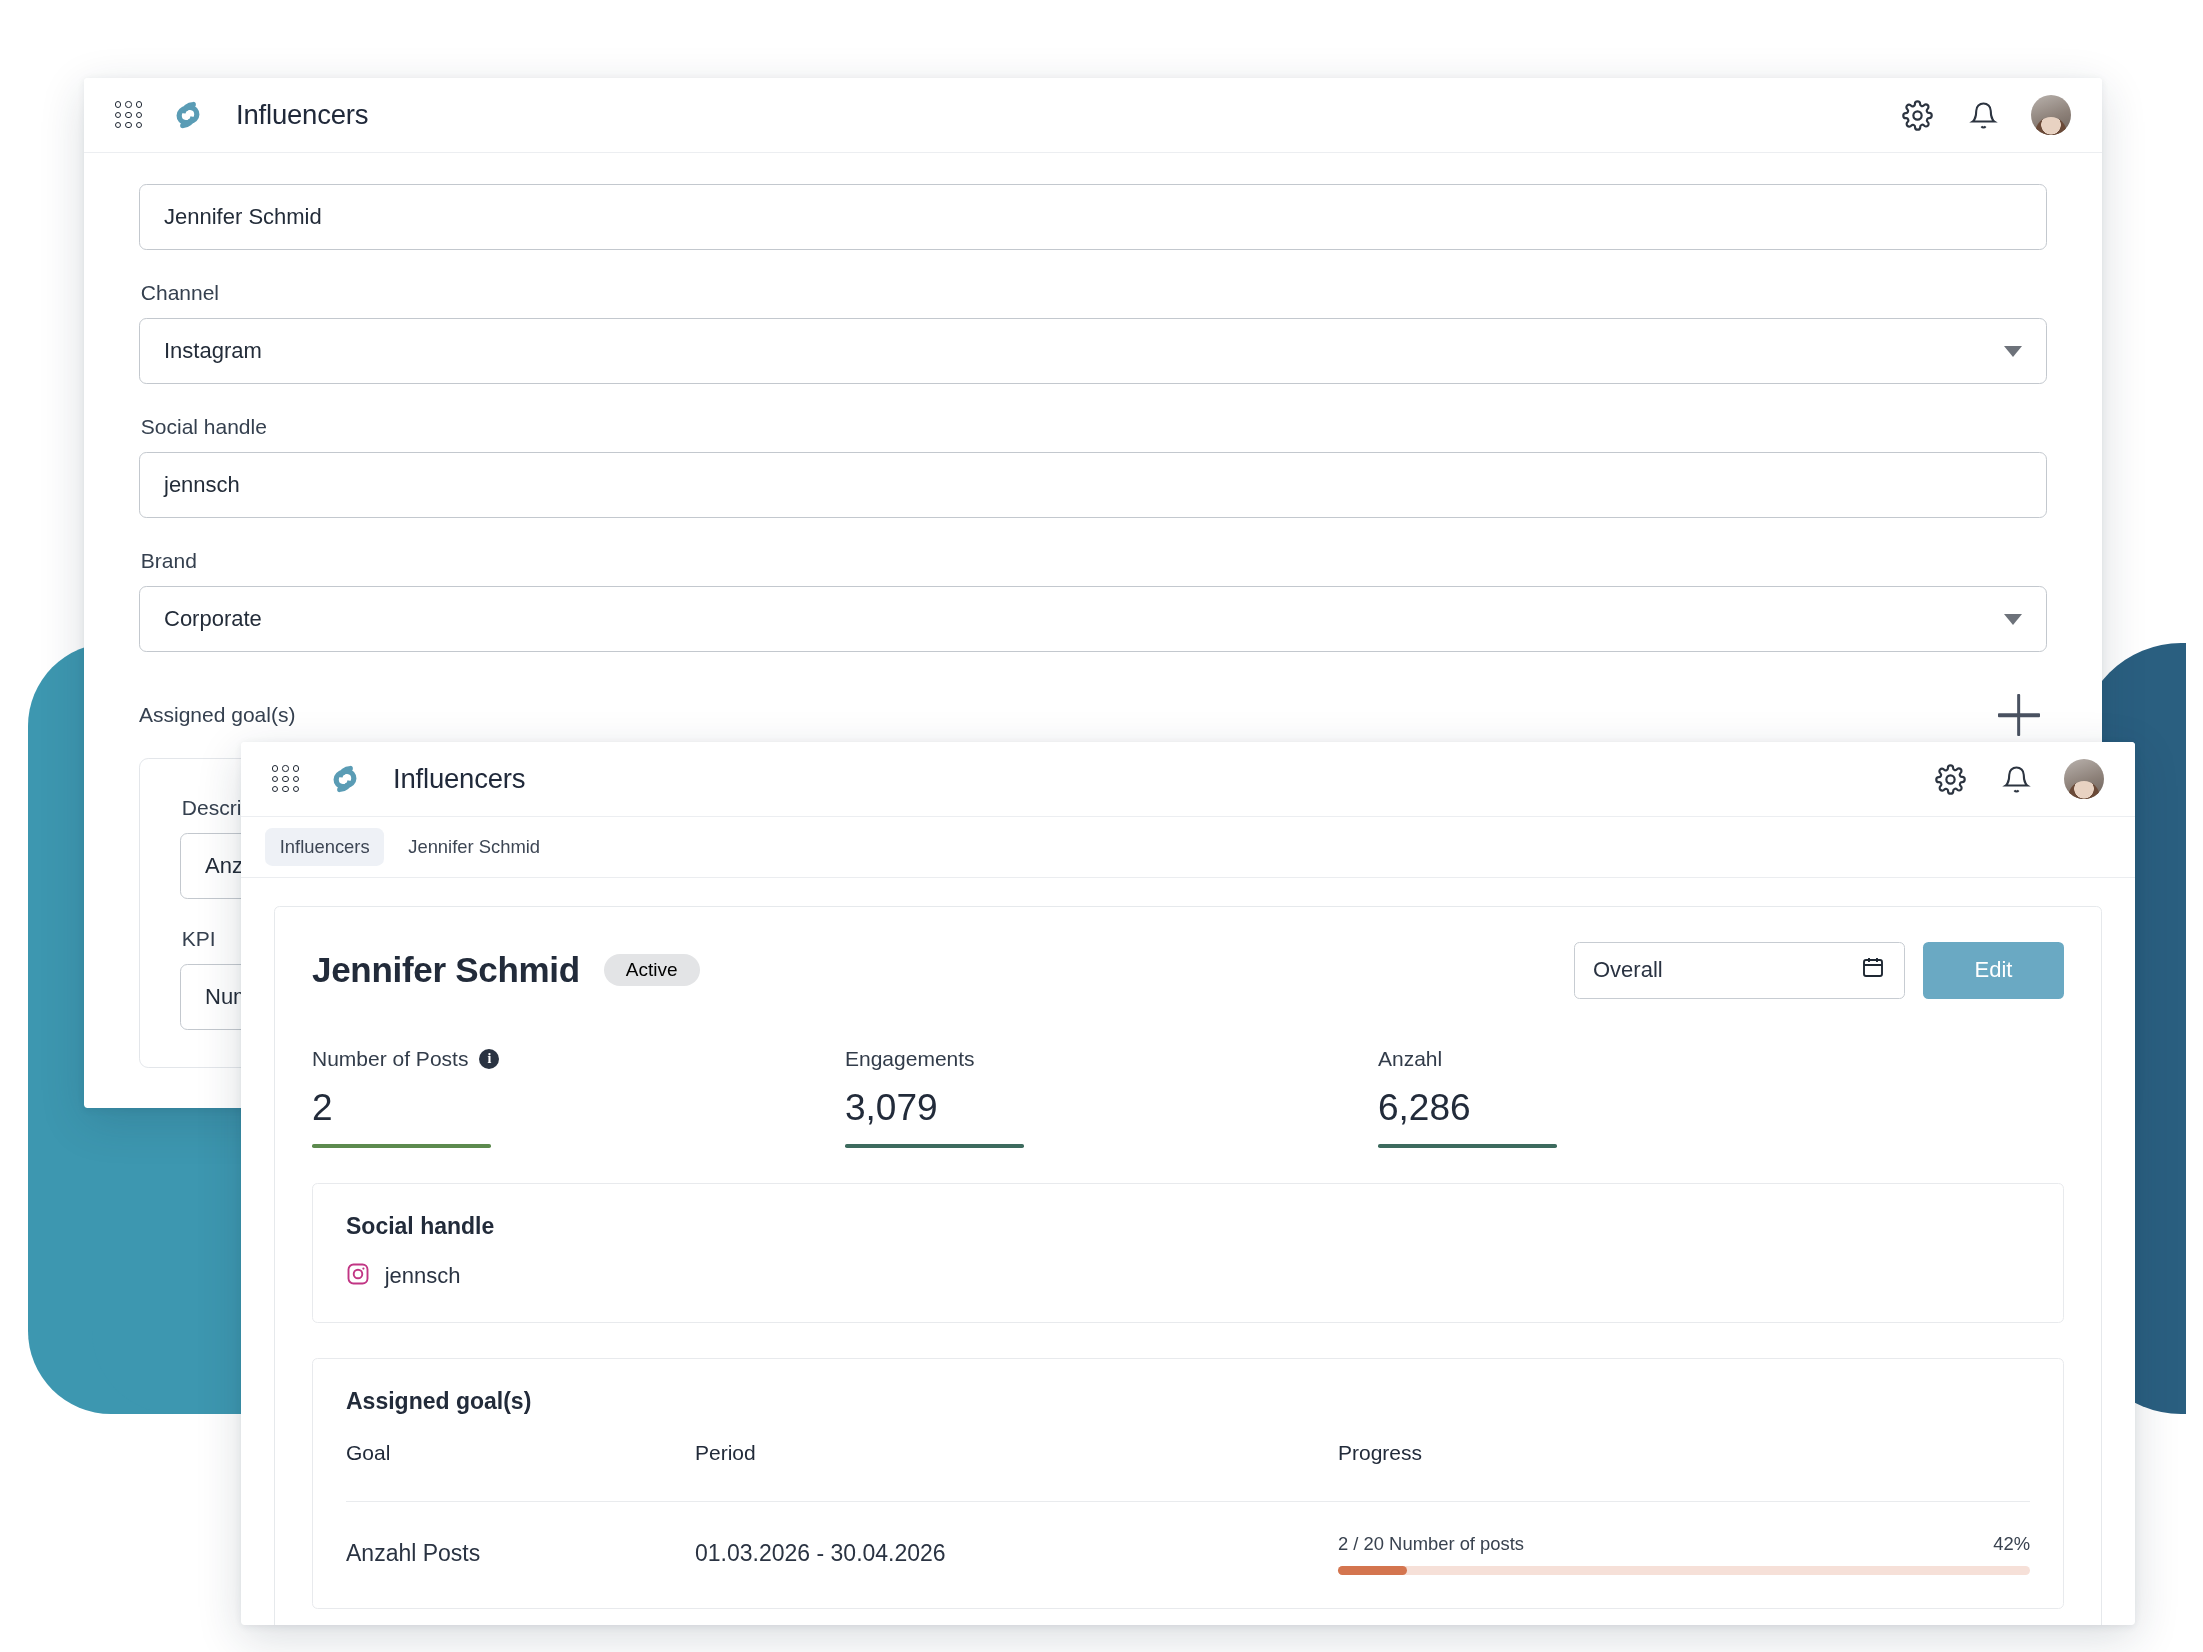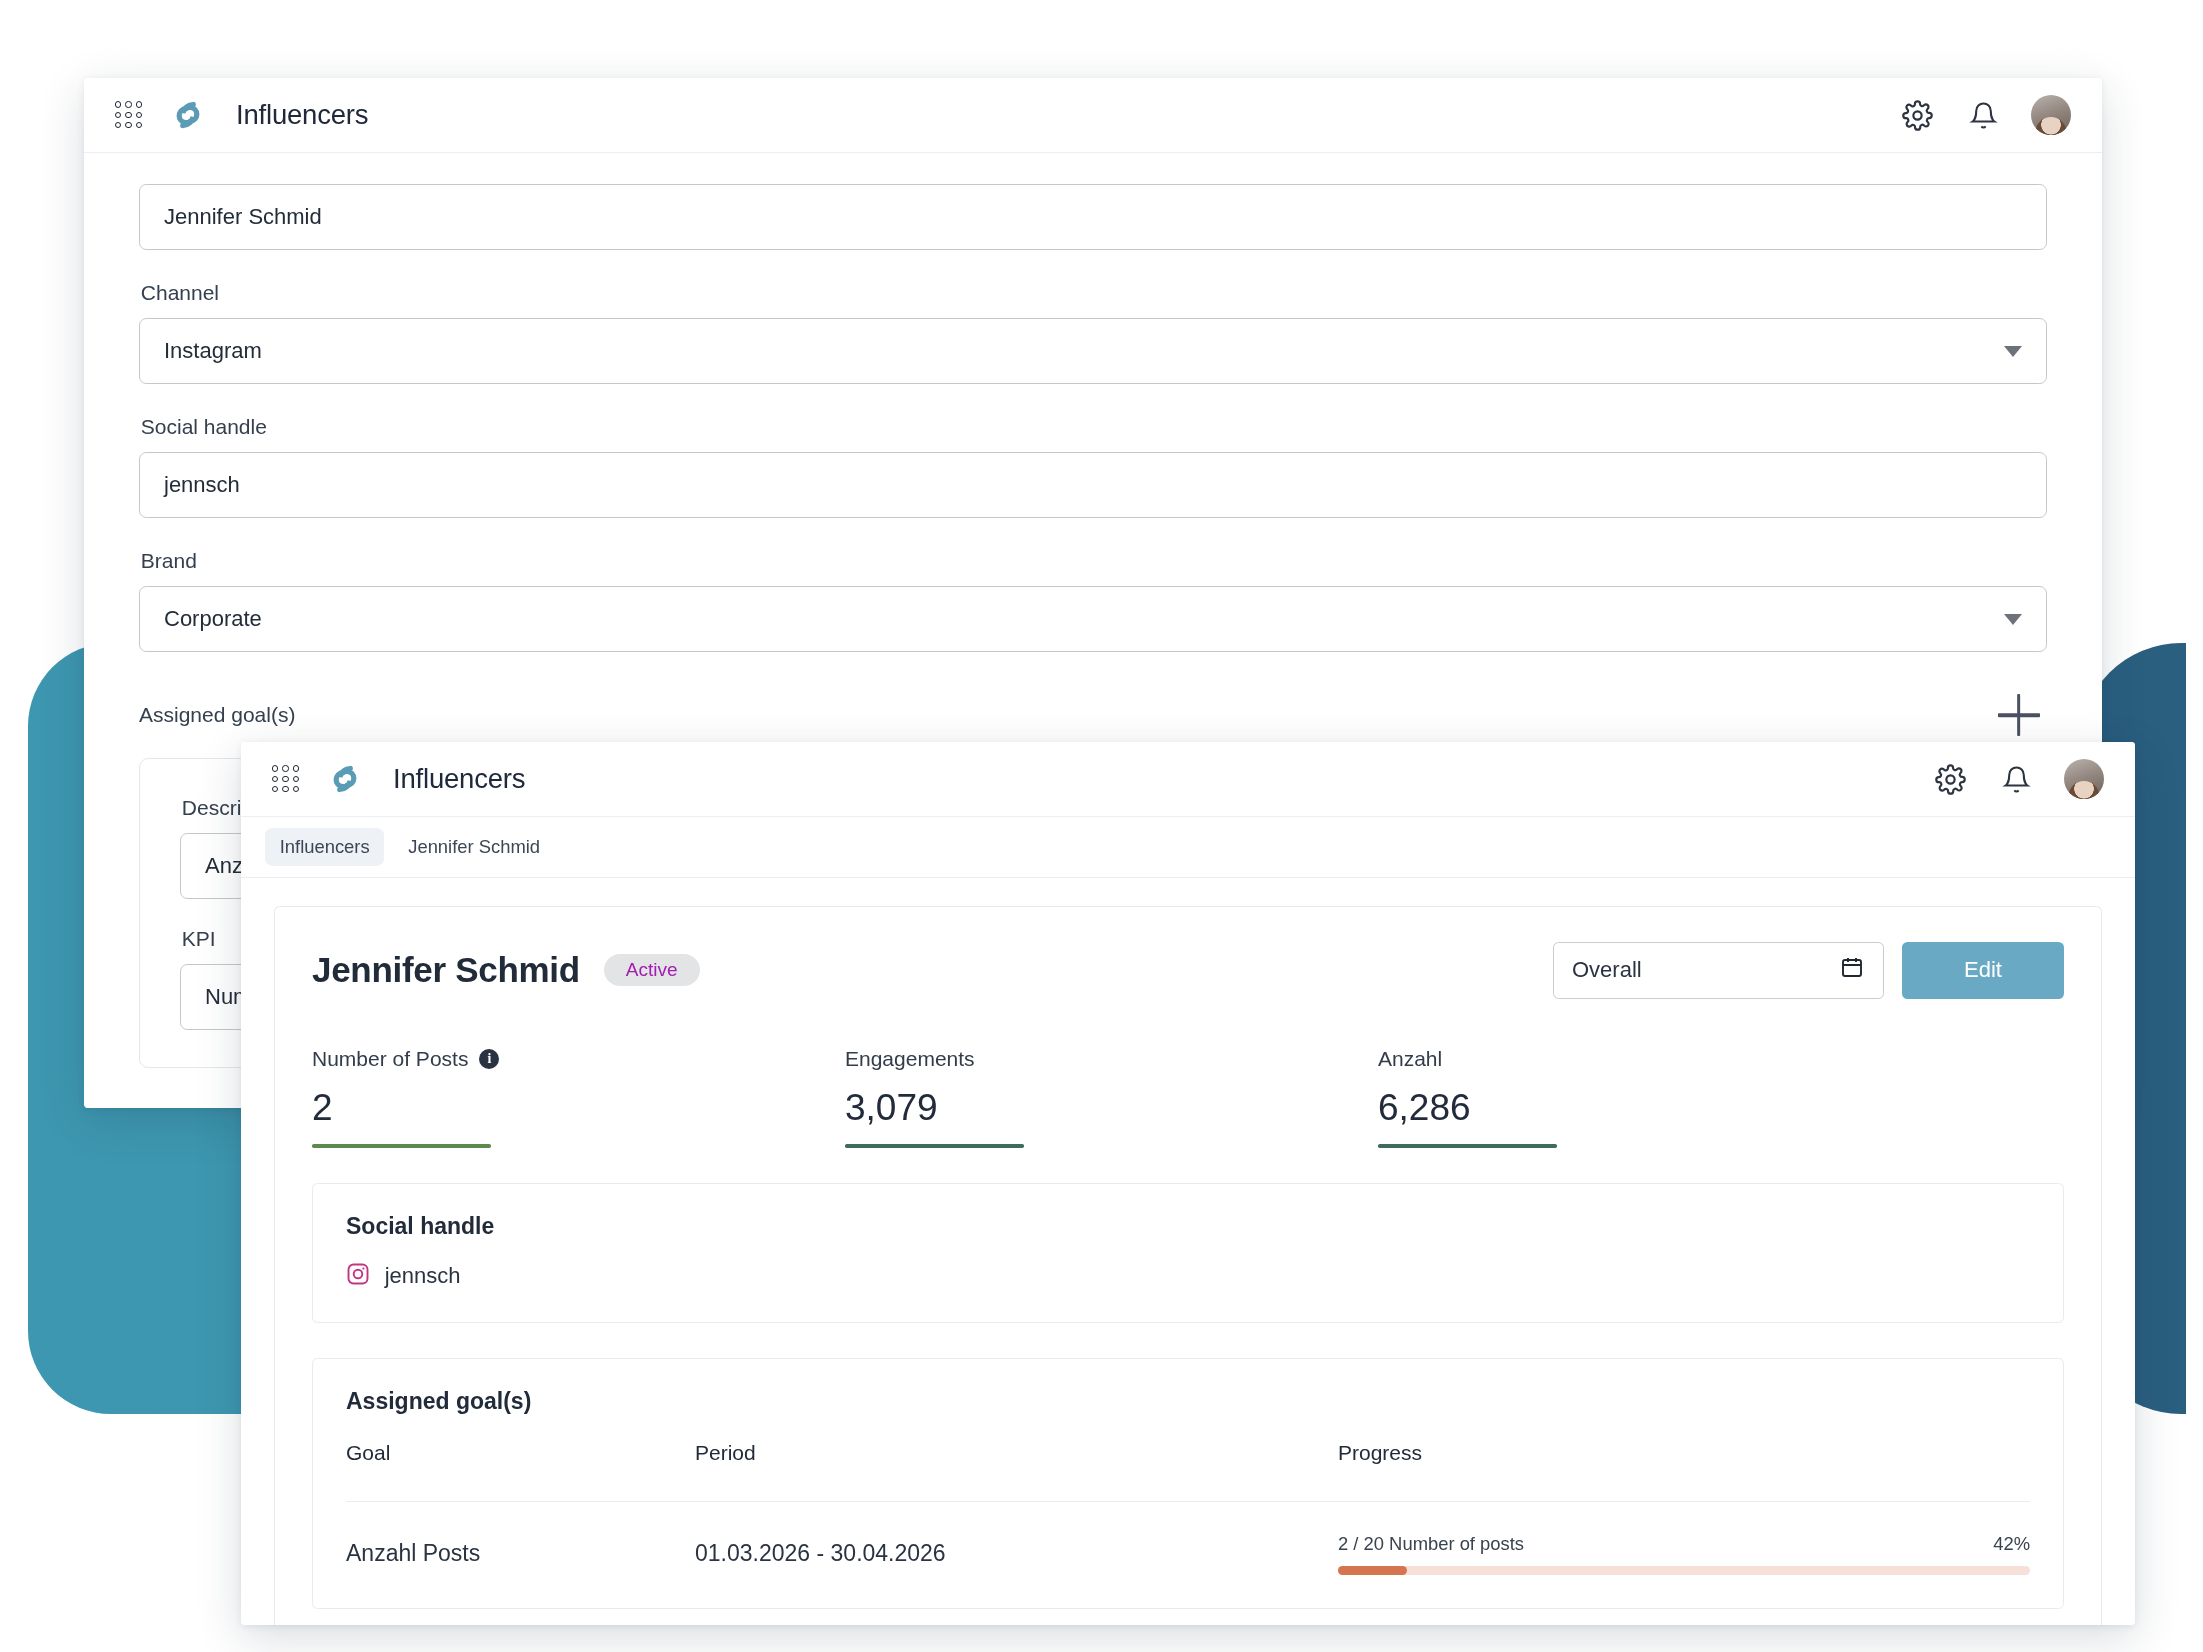--- a/index.html
+++ b/index.html
@@ -107,31 +107,31 @@
     height: 61px; display:flex; align-items:center; gap: 9.2px;
     padding: 0 24px; background:#fff; border-bottom:0.9px solid #ebedf0;
   }
   .crumb { font-size: 18.4px; color:#3d4654; padding: 8.3px 14.7px; border-radius: 7.3px; cursor:pointer; }
   .crumb.active { background:#eef1f6; }
   .detail-body { padding: 27.5px 33px 0 33px; }
   .detail-card { border:0.9px solid #e6e9ec; border-radius:5.5px; padding: 35px 37px 40px 37px; }
   .title-row { display:flex; align-items:center; }
   .person-name { font-size: 35px; font-weight: bold; color:#222b3a; letter-spacing:-0.3px; }
   .status-badge {
-    margin-left: 24px; background:#e3e4e6; color:#a21caf;
+    margin-left: 24px; background:#e3e4e6; color:#000000;
     font-size: 19px; padding: 5px 22px; border-radius: 24px;
   }
   .title-spacer { flex:1; }
   .date-select {
     width: 331px; height: 57px; border:1.4px solid #c7ccd2; border-radius:5.5px;
     display:flex; align-items:center; justify-content:space-between;
     padding: 0 18.4px; font-size: 22px; color:#2a3342; background:#fff; cursor:pointer;
   }
   .edit-btn {
-    margin-left: 18.4px; width: 162px; height: 57px; border-radius:5.5px;
+    margin-left: 18.4px; width: 141px; height: 57px; border-radius:5.5px;
     background:#6aa9c3; color:#ffffff; font-size:22px;
     display:flex; align-items:center; justify-content:center; cursor:pointer;
   }
   .metrics { display:flex; margin-top: 48px; }
   .metric { width: 533px; }
   .metric-label { font-size: 21px; color:#323c4a; display:flex; align-items:center; gap:11px; }
   .info-dot {
     width:20px;height:20px;border-radius:50%;background:#2a3342;color:#fff;
     font-size:13.8px; font-weight:bold; display:flex;align-items:center;justify-content:center;
     font-family:"Liberation Serif", serif; cursor:pointer;

